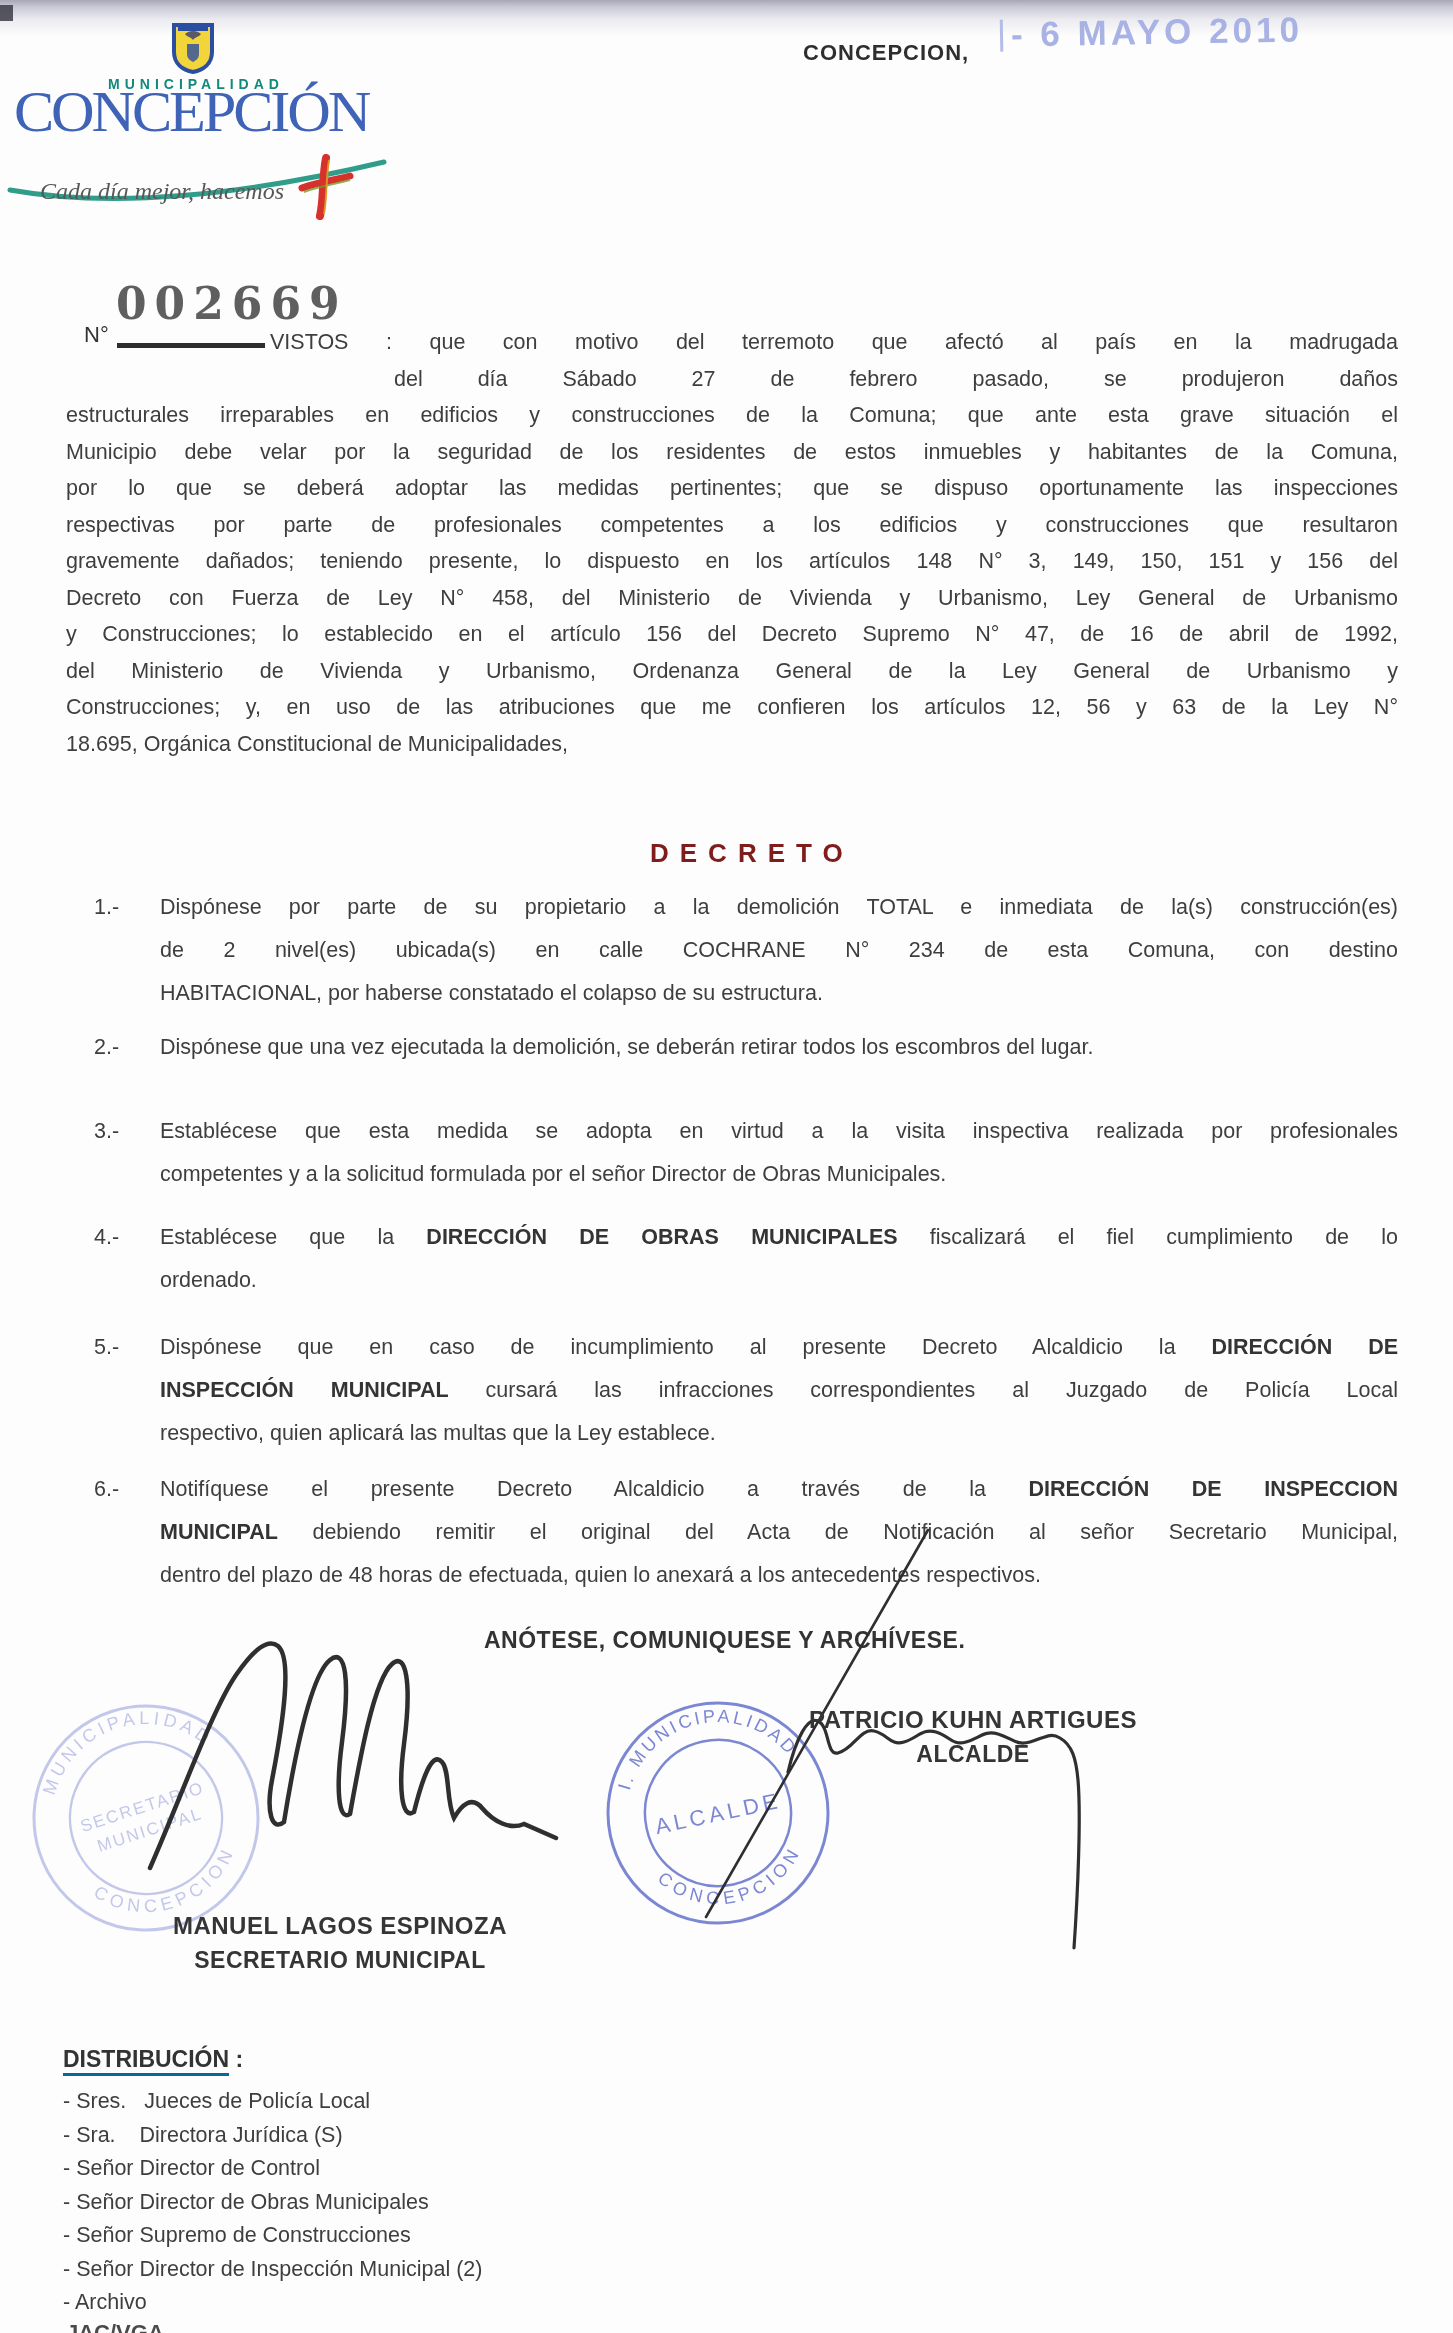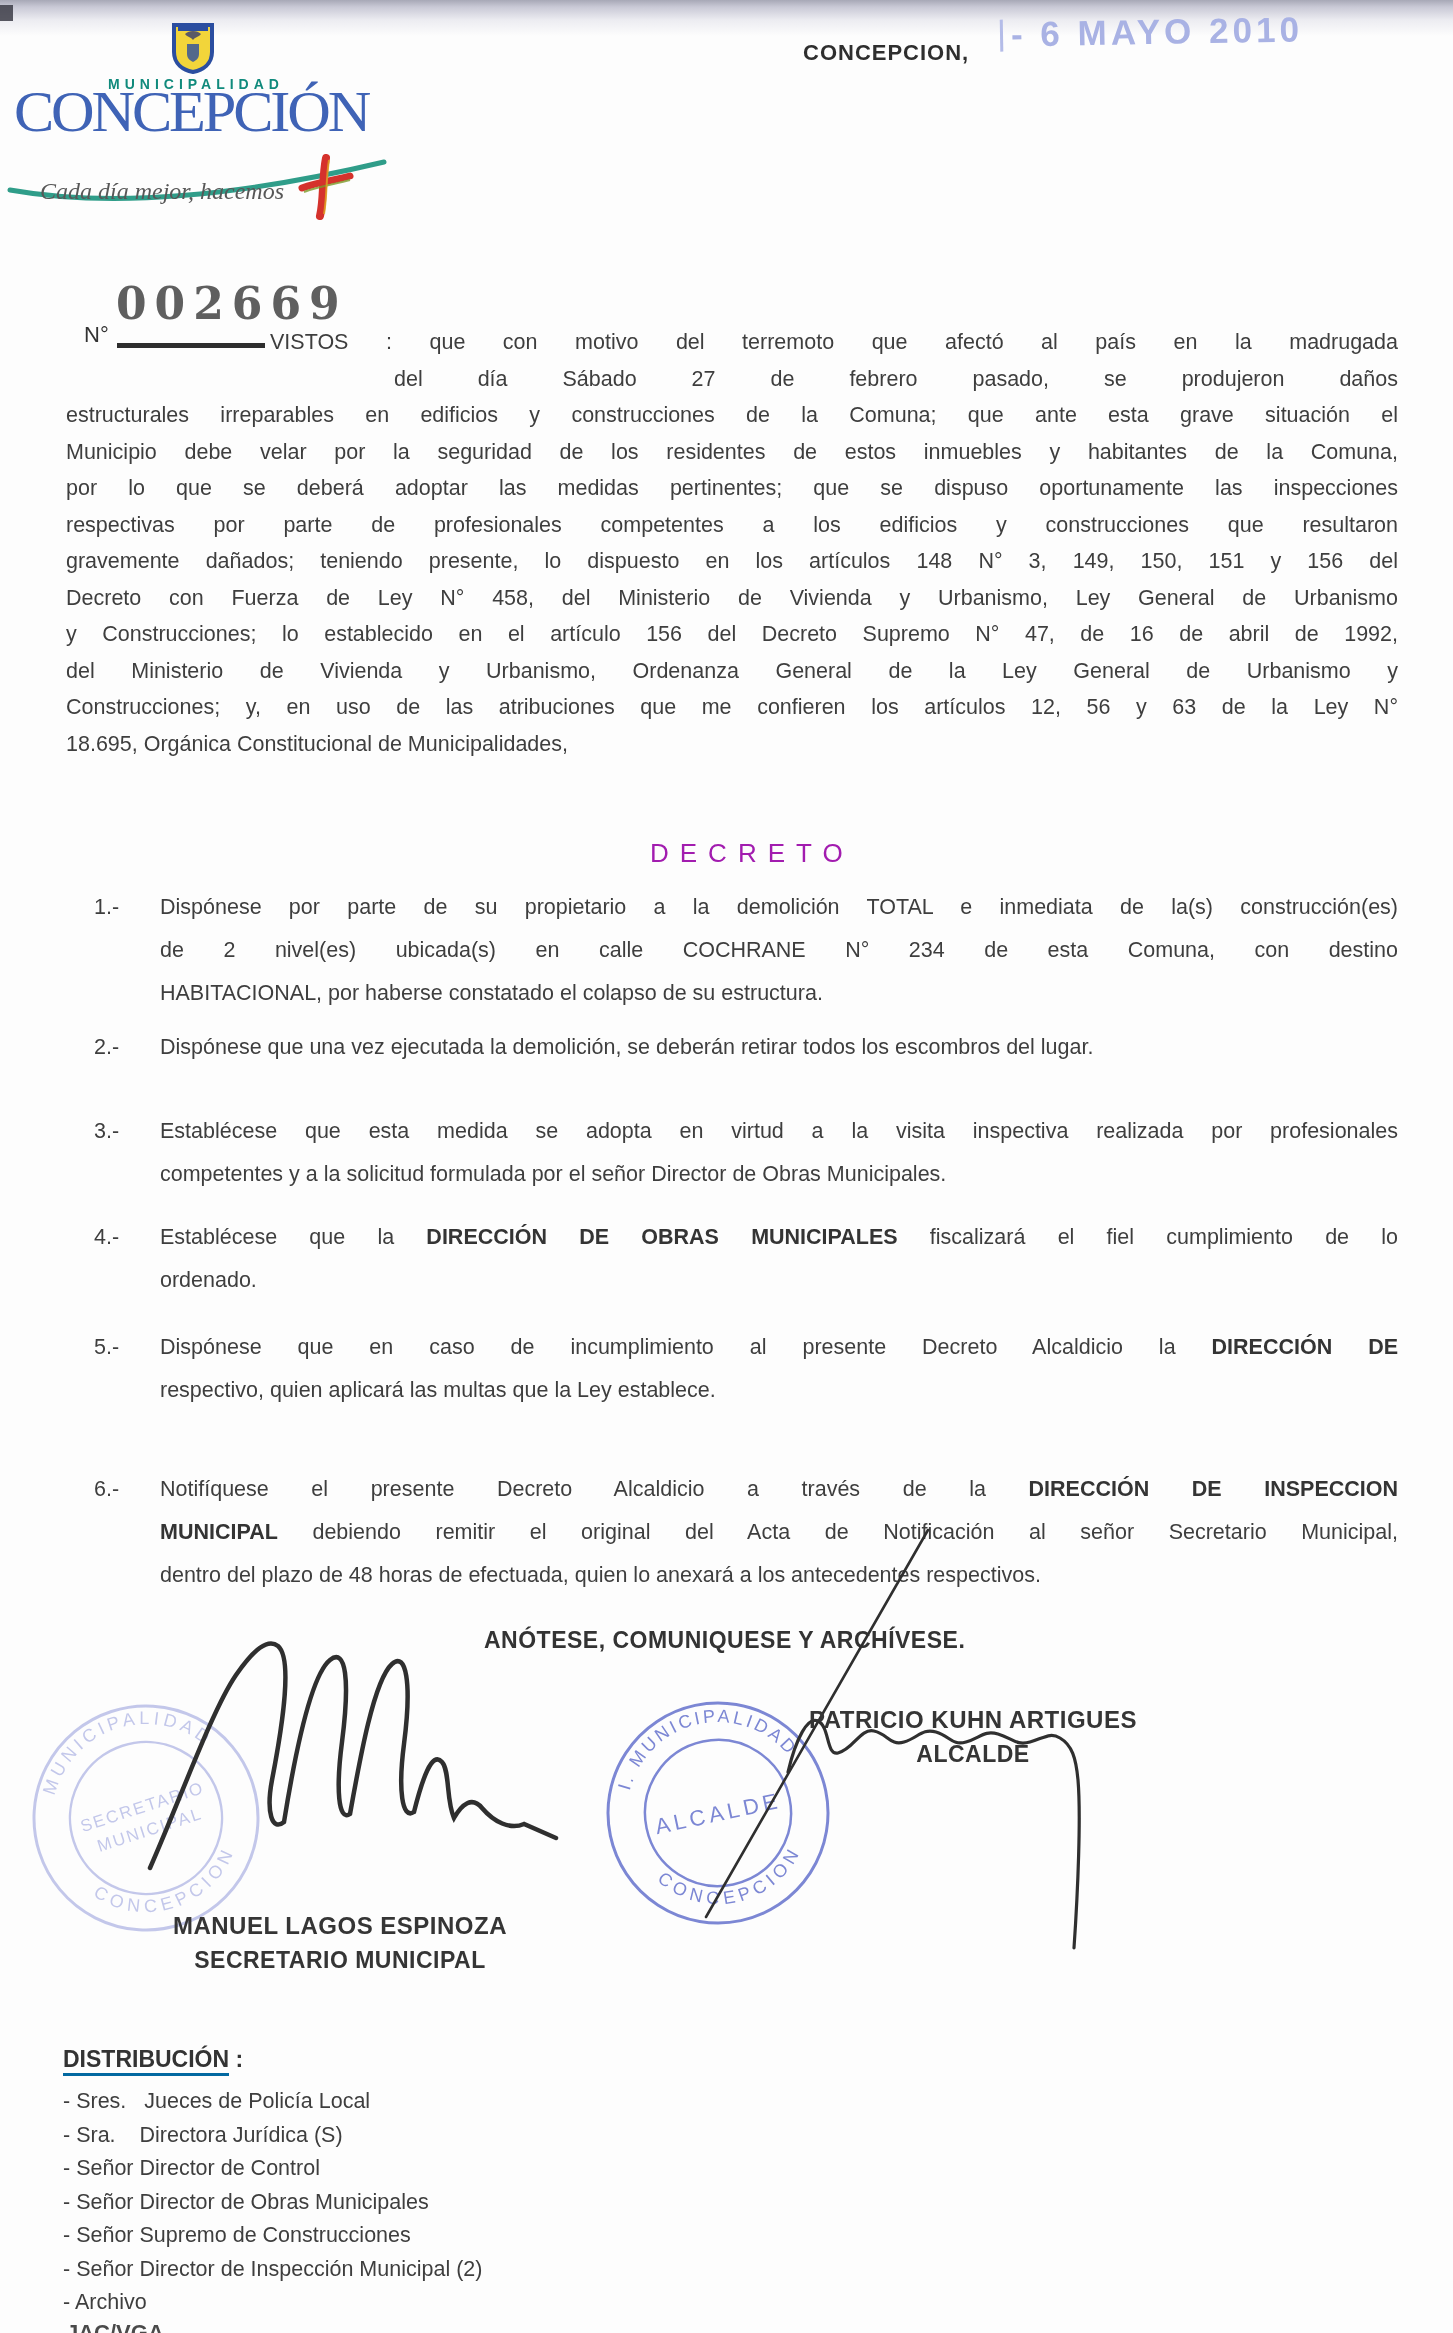--- a/index.html
+++ b/index.html
@@ -35,21 +35,21 @@
   .nro-line{width:148px;border-bottom:5px solid #2e2e2e;margin-left:8px;height:24px;}
 
   
   .vistos{position:absolute;left:66px;top:324px;width:1332px;font-size:21.5px;line-height:36.5px;color:#3e3e3e;}
   .vline{text-align:justify;text-align-last:justify;}
   .vline.v1{padding-left:204px;}
   .vline.v2{padding-left:328px;}
   .vline.vlast{text-align-last:left;}
 
   
-  .decreto-title{position:absolute;left:650px;top:816px;font-size:26px;font-weight:normal;letter-spacing:11px;color:#a21caf;}
+  .decreto-title{position:absolute;left:650px;top:816px;font-size:26px;font-weight:bold;letter-spacing:11px;color:#7f1d1d;}
   .items-host{position:absolute;left:0;top:0;width:100%;}
   .ditem{position:absolute;left:66px;width:1332px;font-size:21.5px;line-height:43px;color:#3e3e3e;}
   .ditem:nth-of-type(1){top:886px;} .ditem:nth-of-type(2){top:1026px;}
   .ditem:nth-of-type(3){top:1110px;} .ditem:nth-of-type(4){top:1216px;}
   .ditem:nth-of-type(5){top:1326px;} .ditem:nth-of-type(6){top:1468px;}
   .dnum{position:absolute;left:28px;}
   .dtext{margin-left:94px;}
   .dline{text-align:justify;text-align-last:justify;}
   .dline.dlast{text-align-last:left;}
   .dline b{color:#343434;}
@@ -155,20 +155,21 @@
         <span class="dnum">4.-</span>
         <div class="dtext">
           <div class="dline"><span>Establécese que la </span><b>DIRECCIÓN DE OBRAS MUNICIPALES</b><span> fiscalizará el fiel cumplimiento de lo</span></div>
           <div class="dline dlast"><span>ordenado.</span></div>
         </div>
       </div>
       <div class="ditem">
         <span class="dnum">5.-</span>
         <div class="dtext">
           <div class="dline"><span>Dispónese que en caso de incumplimiento al presente Decreto Alcaldicio la </span><b>DIRECCIÓN DE</b></div>
+          <div class="dline"><b>INSPECCIÓN MUNICIPAL</b><span> cursará las infracciones correspondientes al Juzgado de Policía Local</span></div>
           <div class="dline dlast"><span>respectivo, quien aplicará las multas que la Ley establece.</span></div>
         </div>
       </div>
       <div class="ditem">
         <span class="dnum">6.-</span>
         <div class="dtext">
           <div class="dline"><span>Notifíquese el presente Decreto Alcaldicio a través de la </span><b>DIRECCIÓN DE INSPECCION</b></div>
           <div class="dline"><b>MUNICIPAL</b><span> debiendo remitir el original del Acta de Notificación al señor Secretario Municipal,</span></div>
           <div class="dline dlast"><span>dentro del plazo de 48 horas de efectuada, quien lo anexará a los antecedentes respectivos.</span></div>
         </div>

